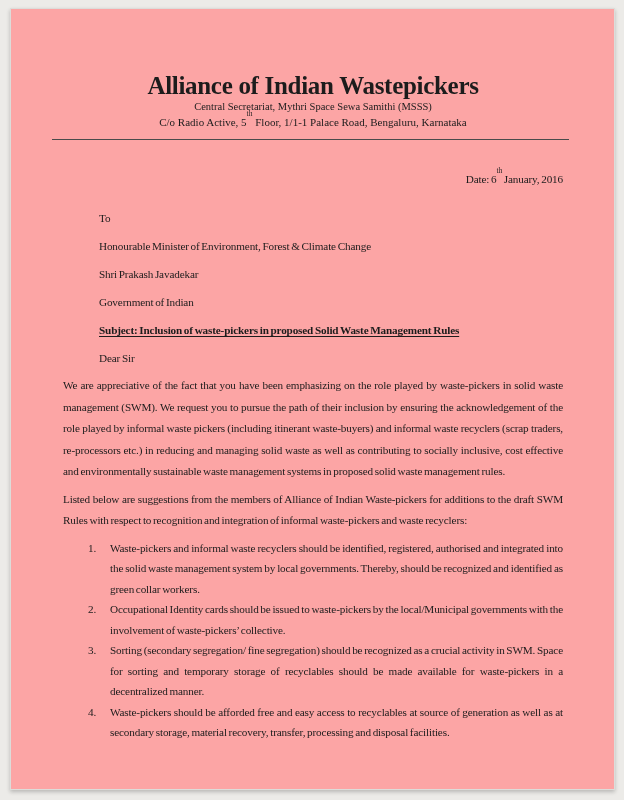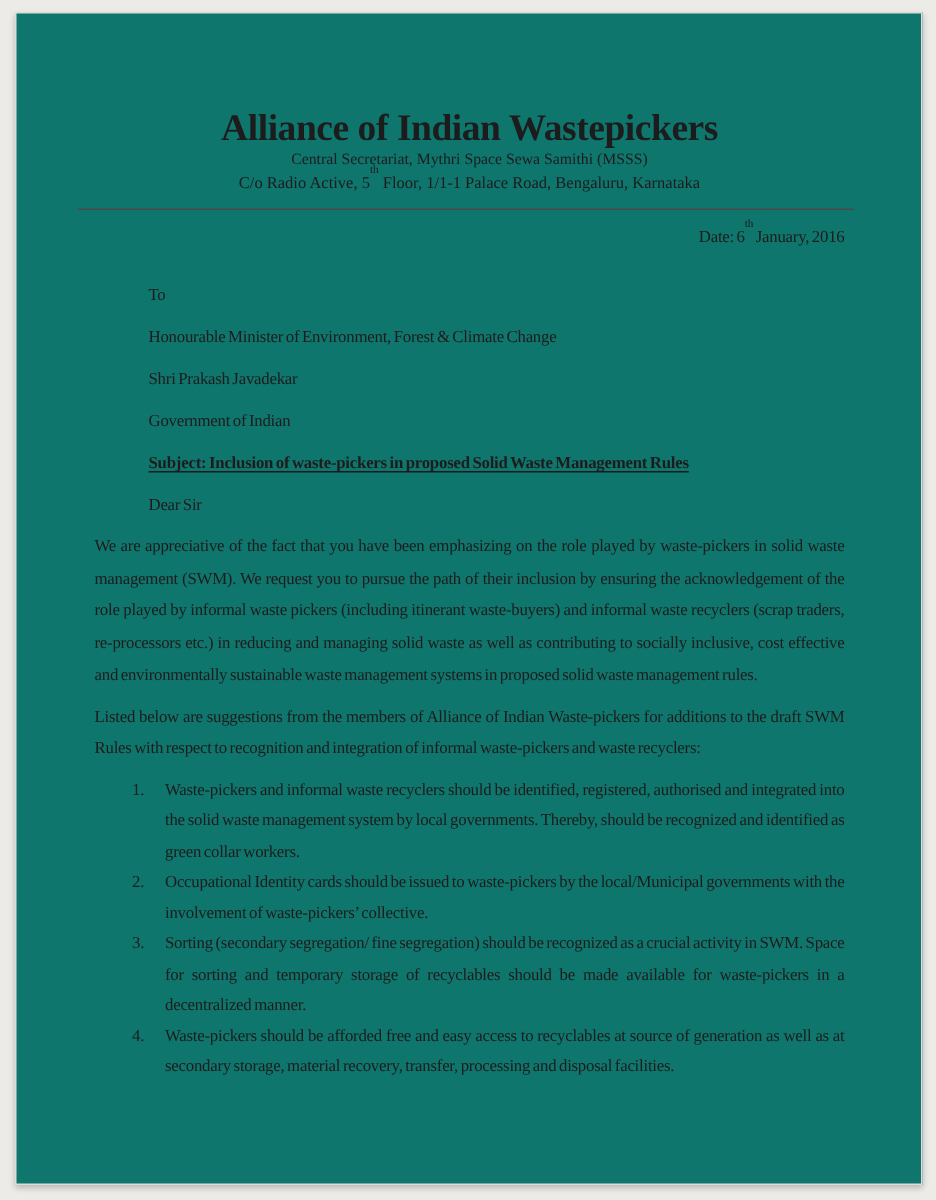--- a/index.html
+++ b/index.html
@@ -7,21 +7,21 @@
     width: 624px; height: 800px;
     background: #ecebe8;
     font-family: "Liberation Serif", "DejaVu Serif", serif;
     color: #1c1c1c;
     overflow: hidden;
   }
   .page {
     position: absolute;
     left: 10px; top: 8px;
     width: 605px; height: 782px;
-    background: #0f766e;
+    background: #fca5a5;
     border: 1px solid #dddcd9;
     box-shadow: 0 2px 4px rgba(0,0,0,0.22);
     padding: 62px 51px 0 52px;
   }
   
   .letterhead { text-align: center; }
   .org-title {
     font-size: 25px;
     font-weight: bold;
     line-height: 29px;
@@ -51,21 +51,21 @@
     height: 0;
   }
   
   .bodytext {
     font-size: 11.2px;
     letter-spacing: -0.15px;
     word-spacing: -0.9px;
   }
   .date-line {
     text-align: right;
-    margin-top: 7px;
+    margin-top: 28px;
     line-height: 22px;
   }
   .addr-block { margin-top: 17px; }
   .line {
     line-height: 22px;
     margin-bottom: 6px;
     margin-left: 36px;
   }
   .subject {
     font-weight: bold;

